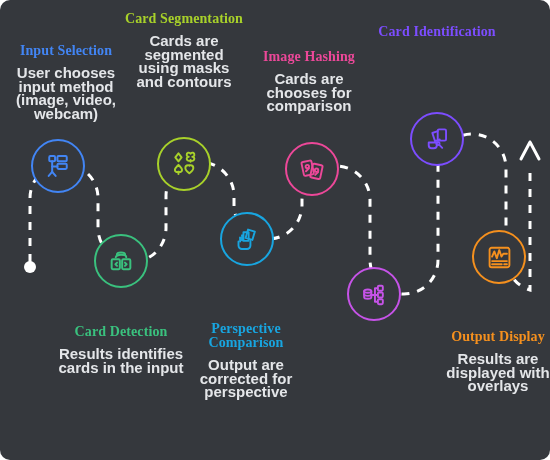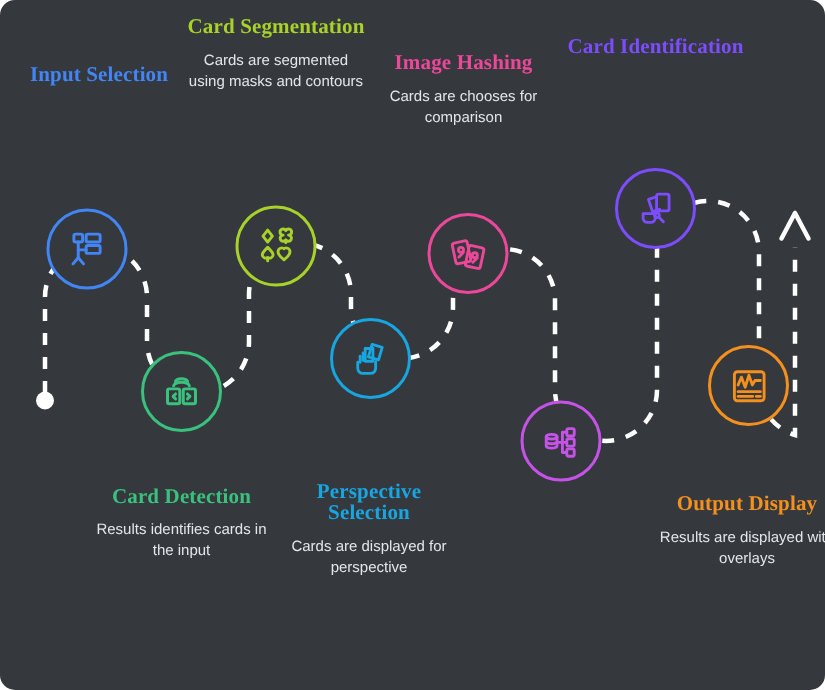--- a/index.html
+++ b/index.html
@@ -14,21 +14,21 @@
   .node{position:absolute;border-radius:50%;box-sizing:border-box;
         display:flex;align-items:center;justify-content:center;
         background:#35383d;}
   .node svg{display:block;}
   .label{position:absolute;text-align:center;box-sizing:border-box;}
   .label .title{
     font-weight:bold;font-size:14px;line-height:14px;
     letter-spacing:0.1px;margin:0 0 8px 0;font-family:Liberation Serif, serif;
   }
   .label .desc{
-    color:#e4e6e9;font-size:10px;line-height:13.5px;font-weight:normal;
+    color:#e4e6e9;font-size:15px;line-height:13.5px;font-weight:bold;
     margin:0;
   }
 </style>
 </head>
 <body>
 
 <div id="canvas">
 
   <svg id="flow-svg" viewBox="0 0 550 460" xmlns="http://www.w3.org/2000/svg">
 
@@ -69,20 +69,21 @@
       <rect x="11.5" y="3.5" width="8" height="4.5" rx="1"></rect>
       <rect x="11.5" y="10" width="8" height="4.5" rx="1"></rect>
       <path d="M7 8v4.5h4.5"></path>
       <path d="M7 12.5v4.5"></path>
       <path d="M7 17l-3 3.5"></path>
       <path d="M7 17l3 3.5"></path>
     </svg>
   </div>
   <div class="label" style="left:2px;top:44px;width:128px;">
     <div class="title" style="color:#4285f4;">Input Selection</div>
+    <div class="desc">User chooses input method (image, video, webcam)</div>
   </div>
 
   <div class="node" style="left:94px;top:234px;width:54px;height:54px;border:2.5px solid #3ac17e;">
     <svg width="28" height="28" viewBox="0 0 24 24" fill="none" stroke="#3ac17e" stroke-width="1.7" stroke-linecap="round" stroke-linejoin="round">
       <path d="M8.5 6.5c0-1 1.5-1.8 3.5-1.8s3.5.8 3.5 1.8"></path>
       <path d="M7.5 8.8c0-1.2 2-2.1 4.5-2.1s4.5.9 4.5 2.1"></path>
       <rect x="4" y="10.5" width="7" height="8.5" rx="1"></rect>
       <rect x="13" y="10.5" width="7" height="8.5" rx="1"></rect>
       <path d="M8.6 13.4L7.2 14.8l1.4 1.4"></path>
       <path d="M15.4 13.4l1.4 1.4-1.4 1.4"></path>
@@ -110,35 +111,35 @@
     <svg width="27" height="27" viewBox="0 0 24 24" fill="none" stroke="#18a5e0" stroke-width="1.7" stroke-linecap="round" stroke-linejoin="round">
       <path d="M12.5 3.2l6 1.8-2.2 7.4-6-1.8z"></path>
       <path d="M8.4 5.6h4.6v7.6H8.4z"></path>
       <path d="M7.2 8.2v4.4"></path>
       <path d="M5.4 10.2v3.6"></path>
       <path d="M4 13.8v3.6a3 3 0 0 0 3 3h4.6a3 3 0 0 0 3-3v-4"></path>
       <path d="M7.2 12.6v-2.2"></path>
     </svg>
   </div>
   <div class="label" style="left:184px;top:322px;width:124px;">
-    <div class="title" style="color:#18a5e0;">Perspective Selection</div>
-    <div class="desc">Cards are displayed for perspective</div>
+    <div class="title" style="color:#18a5e0;">Perspective Comparison</div>
+    <div class="desc">Output are corrected for perspective</div>
   </div>
 
   <div class="node" style="left:285px;top:142px;width:54px;height:54px;border:2.5px solid #ec4899;">
     <svg width="27" height="27" viewBox="0 0 24 24" fill="none" stroke="#ec4899" stroke-width="1.7" stroke-linecap="round" stroke-linejoin="round">
       <rect x="3.2" y="4.6" width="9" height="12.5" rx="1.4" transform="rotate(-12 7.7 10.8)"></rect>
       <rect x="11" y="7.4" width="9" height="12.5" rx="1.4" transform="rotate(12 15.5 13.6)"></rect>
       <circle cx="7.4" cy="9.4" r="1.5"></circle>
       <path d="M6.2 13.6l2.6-2.6"></path>
       <circle cx="15.6" cy="12.6" r="1.5"></circle>
       <path d="M14.4 16.8l2.6-2.6"></path>
     </svg>
   </div>
-  <div class="label" style="left:247px;top:36px;width:124px;">
+  <div class="label" style="left:247px;top:50px;width:124px;">
     <div class="title" style="color:#ec4899;">Image Hashing</div>
     <div class="desc">Cards are chooses for comparison</div>
   </div>
 
   <div class="node" style="left:347px;top:267px;width:54px;height:54px;border:2.5px solid #c653e8;">
     <svg width="27" height="27" viewBox="0 0 24 24" fill="none" stroke="#c653e8" stroke-width="1.7" stroke-linecap="round" stroke-linejoin="round">
       <ellipse cx="6" cy="9" rx="3.2" ry="1.4"></ellipse>
       <path d="M2.8 9v5.4c0 .8 1.4 1.4 3.2 1.4s3.2-.6 3.2-1.4V9"></path>
       <path d="M2.8 11.8c0 .8 1.4 1.4 3.2 1.4s3.2-.6 3.2-1.4"></path>
       <path d="M9.2 12.4h3.2v-6h2.2"></path>

